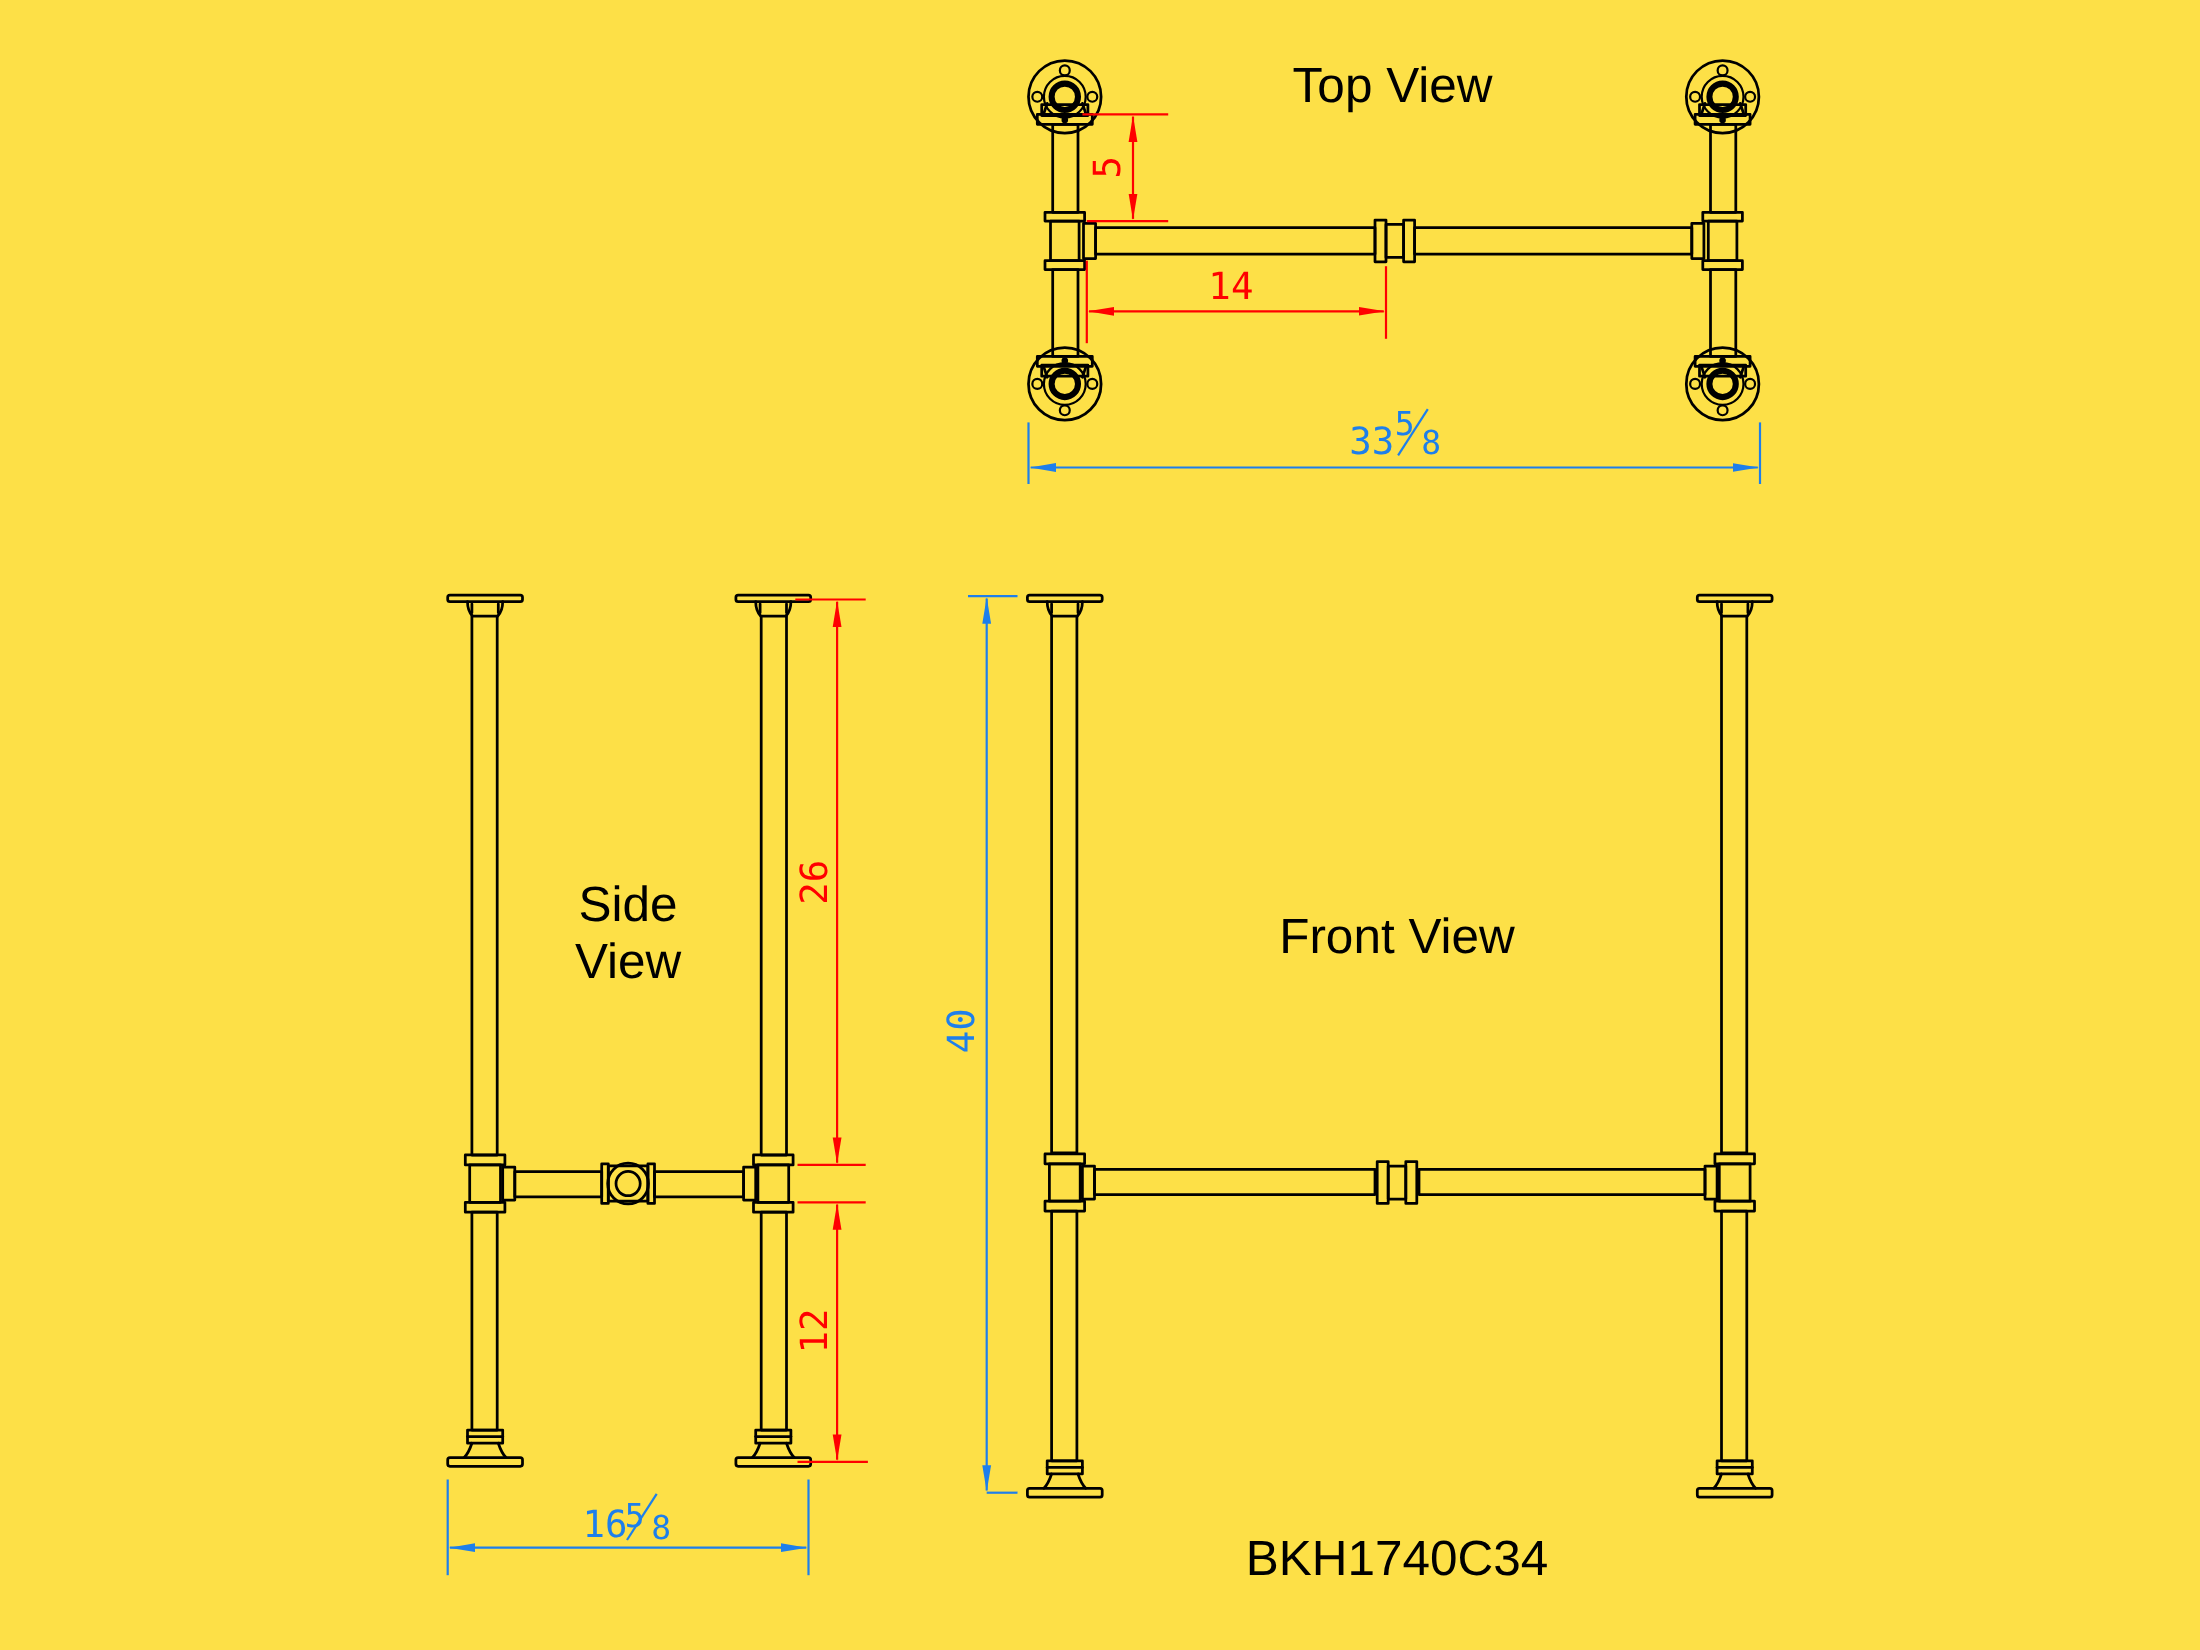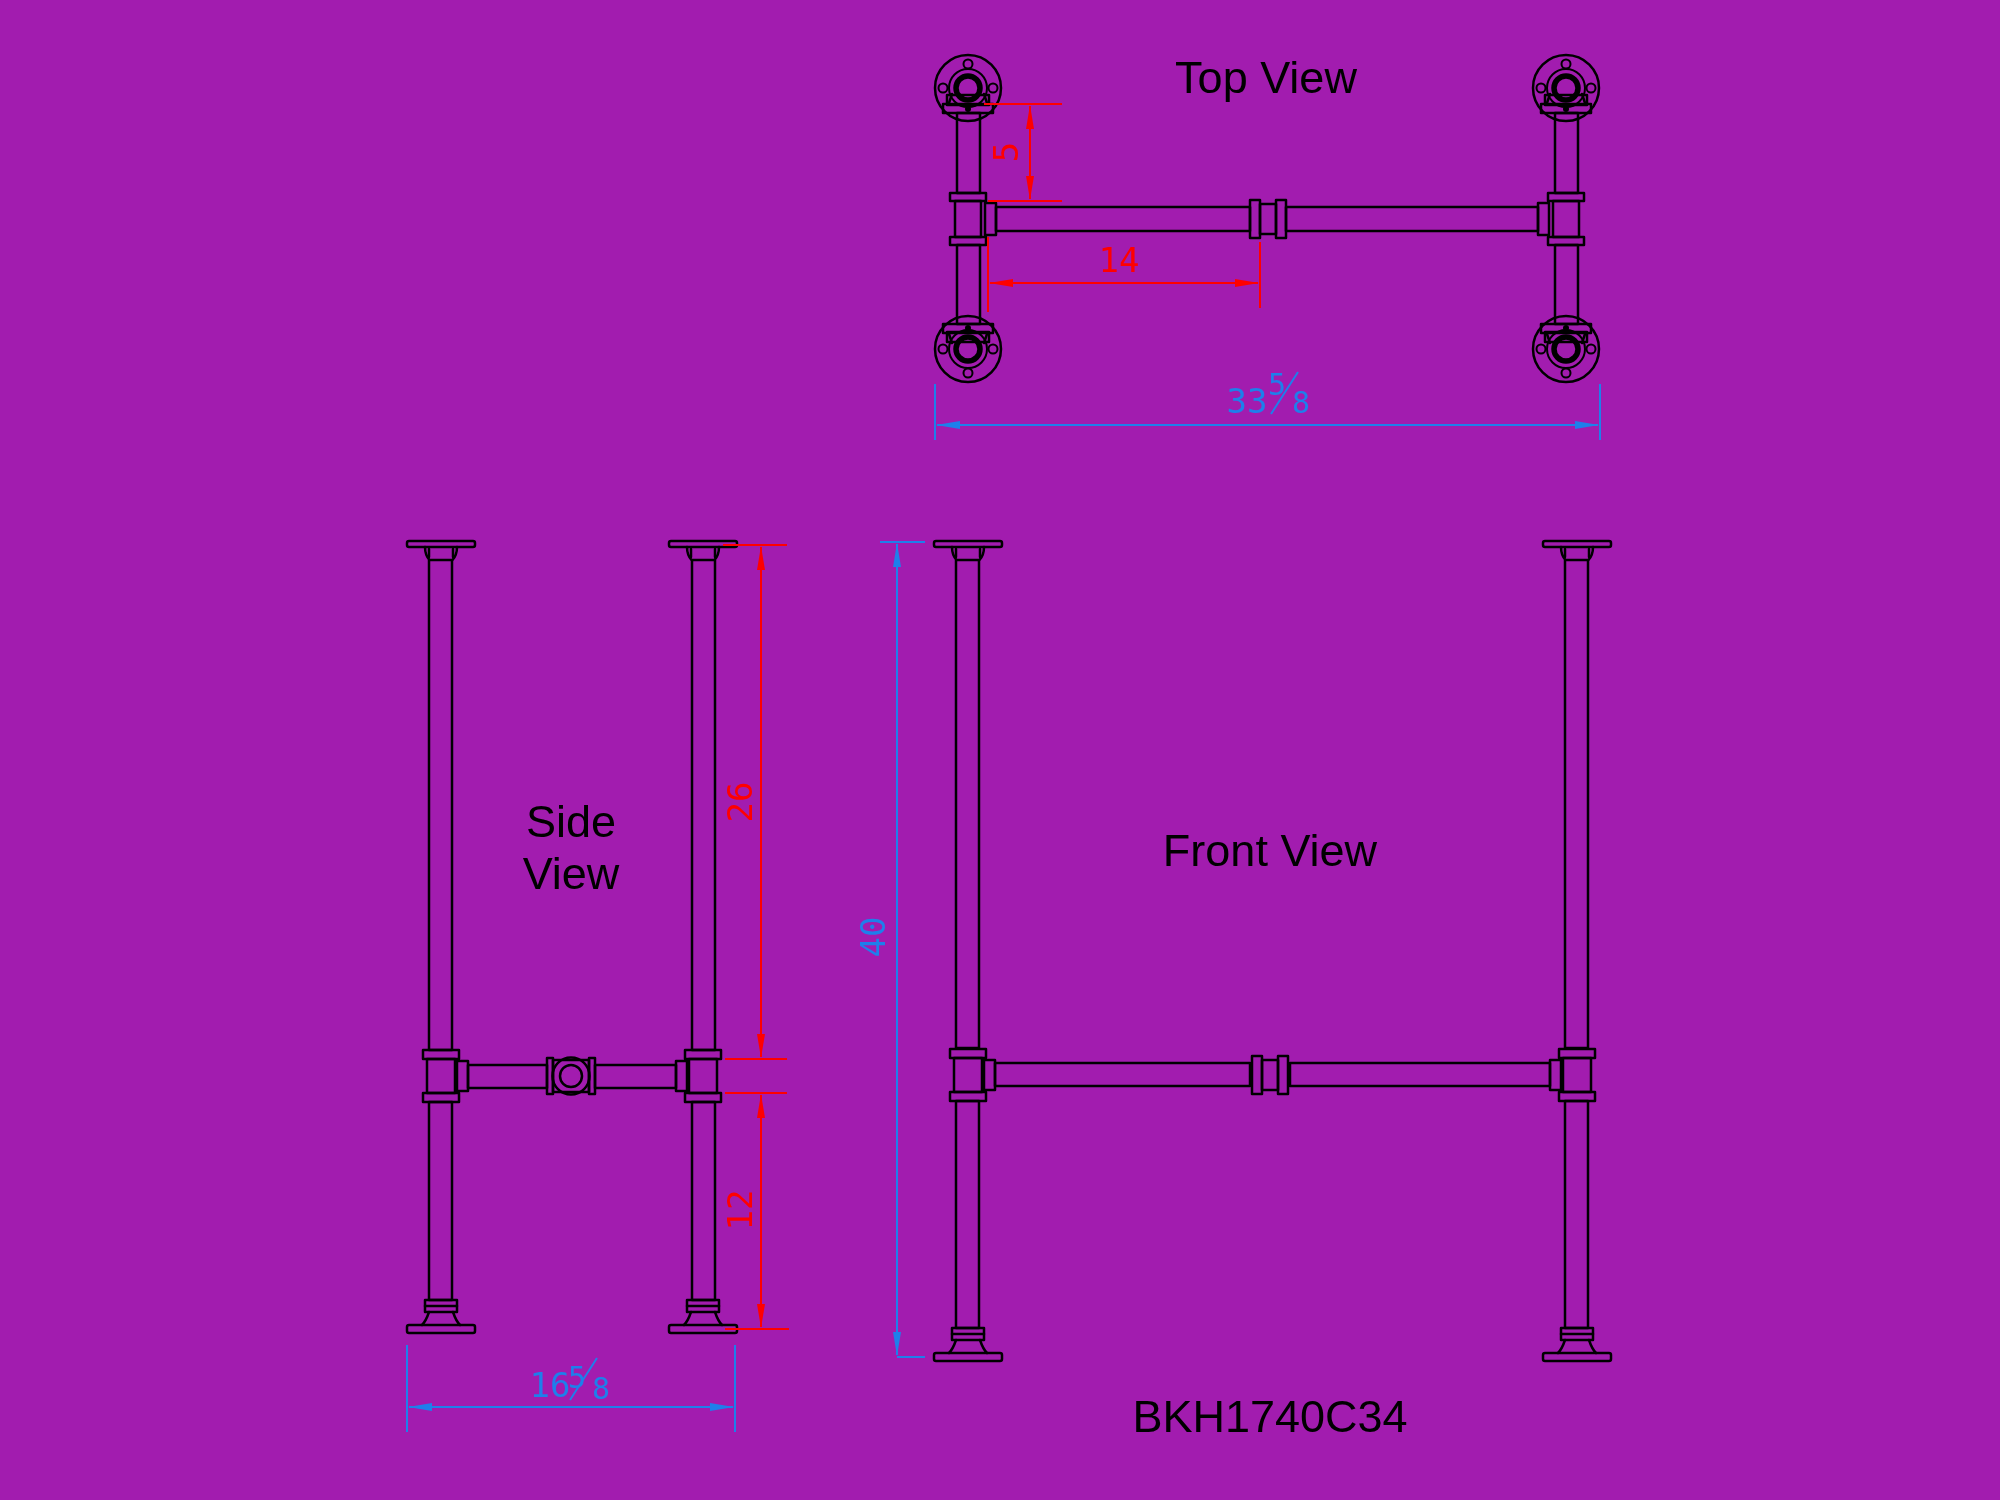--- a/index.html
+++ b/index.html
@@ -1,16 +1,16 @@
 <!DOCTYPE html>
 <html><head>
 <meta charset="utf-8">
 <style>
   html,body{margin:0;padding:0;background:#ffffff;}
-  .page{position:relative;width:2000px;height:1500px;background:#a21caf;overflow:hidden;}
+  .page{position:relative;width:2000px;height:1500px;background:#fde047;overflow:hidden;}
   svg{position:absolute;inset:0;width:2000px;height:1500px;display:block;}
   .blk{stroke:#000000;fill:none;stroke-width:2.5;stroke-linecap:round;stroke-linejoin:round;}
   .dl{fill:none;stroke-width:2;}
   .red{stroke:#FF0000;}
   .blue{stroke:#1E7FEB;}
   .label{fill:#000000;font-family:"Liberation Sans",sans-serif;font-size:45px;stroke:none;}
   .dtr{fill:#FF0000;font-family:"DejaVu Sans Mono",monospace;font-size:34px;stroke:none;}
   .dtb{fill:#1E7FEB;font-family:"DejaVu Sans Mono",monospace;font-size:34px;stroke:none;}
   .frac{font-size:30px;}
   text{text-anchor:middle;}

